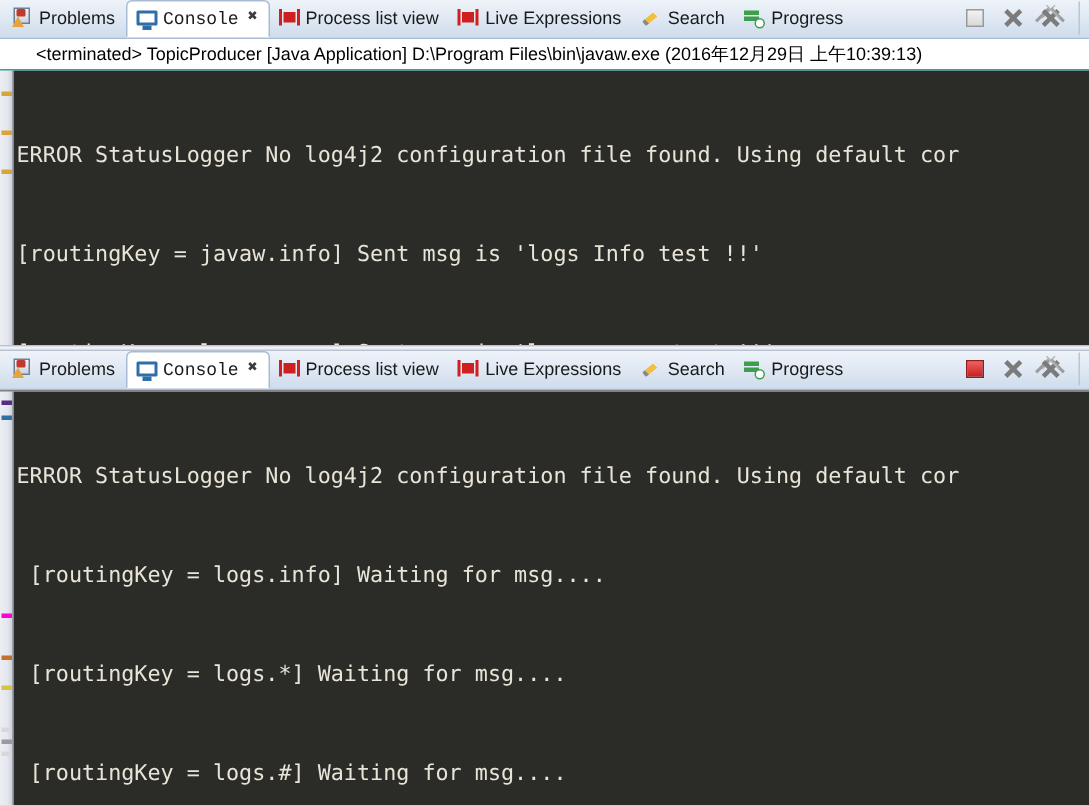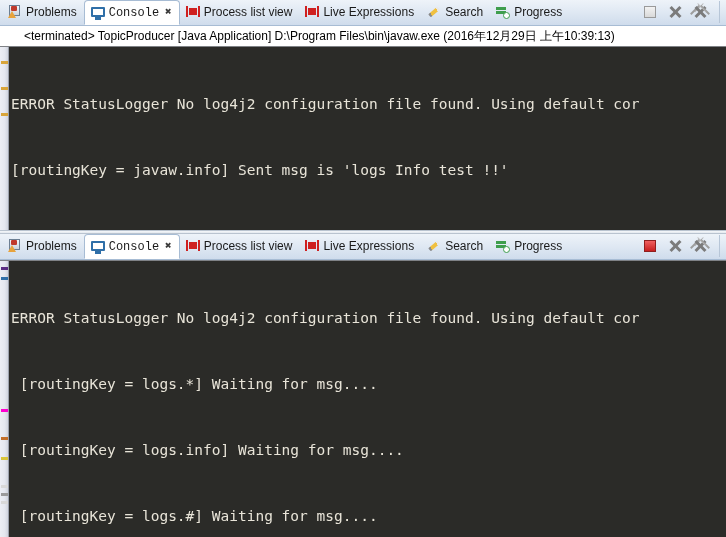--- a/index.html
+++ b/index.html
@@ -482,22 +482,22 @@
         <span class="marker-tick" style="top:16px;background:#2f6fa8;"></span>
         <span class="marker-tick" style="top:148px;background:#ff00d0;"></span>
         <span class="marker-tick" style="top:176px;background:#c2702a;"></span>
         <span class="marker-tick" style="top:196px;background:#d8c43a;"></span>
         <span class="marker-tick" style="top:224px;background:#d8d8d8;"></span>
         <span class="marker-tick" style="top:232px;background:#9a9a9a;"></span>
         <span class="marker-tick" style="top:240px;background:#d8d8d8;"></span>
       </div>
       <div class="console-text">
         <div class="console-line">ERROR StatusLogger No log4j2 configuration file found. Using default cor</div>
+        <div class="console-line"> [routingKey = logs.info] Waiting for msg....</div>
         <div class="console-line"> [routingKey = logs.*] Waiting for msg....</div>
-        <div class="console-line"> [routingKey = logs.info] Waiting for msg....</div>
         <div class="console-line"> [routingKey = logs.#] Waiting for msg....</div>
         
         
         
         
         
         
       </div>
       <div class="console-rightedge"></div>
     </div>

